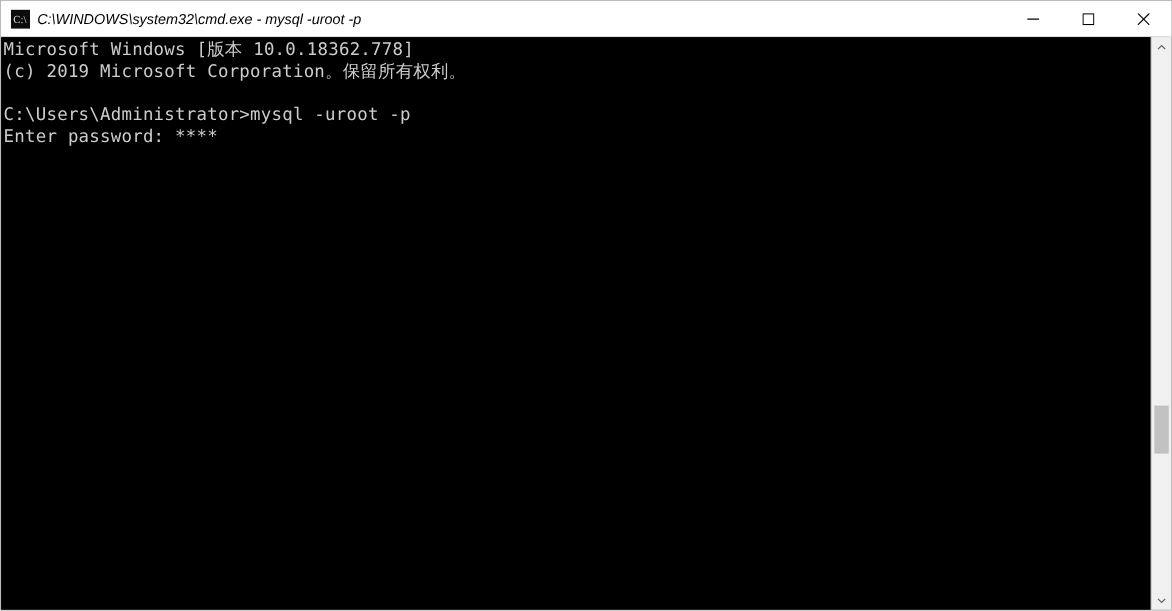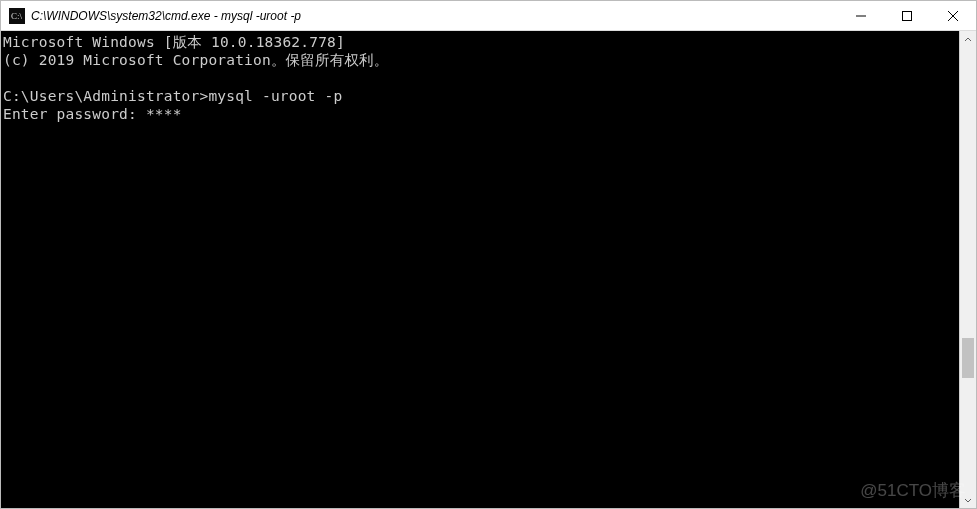--- a/index.html
+++ b/index.html
@@ -176,15 +176,14 @@
       <div class="sb-track">
         <div class="sb-thumb"></div>
       </div>
       <div class="sb-btn">
         <svg width="8" height="8" viewBox="0 0 8 8">
           <polyline points="1,3 4,6 7,3" fill="none" stroke="#606060" stroke-width="1"></polyline>
         </svg>
       </div>
     </div>
 
-    <div class="watermark">@51CTO博客</div>
   </div>
 </div>
 
 </body></html>

